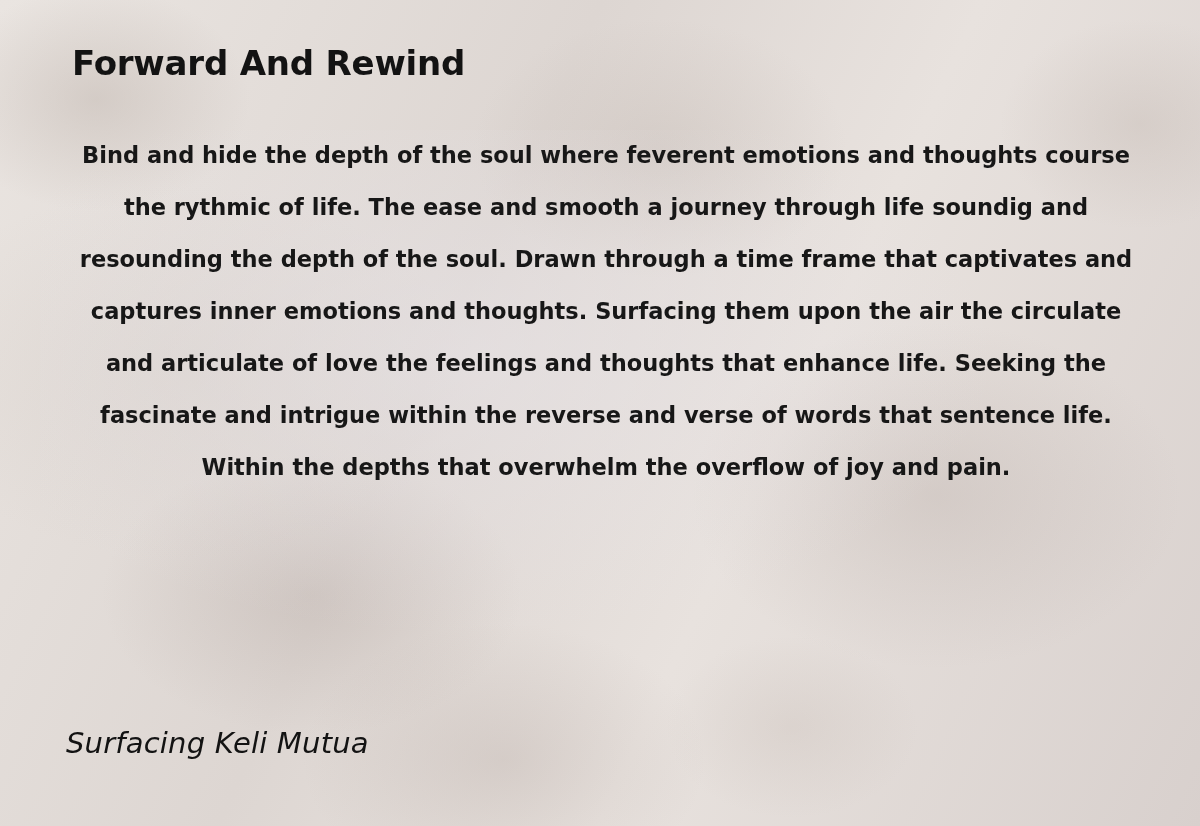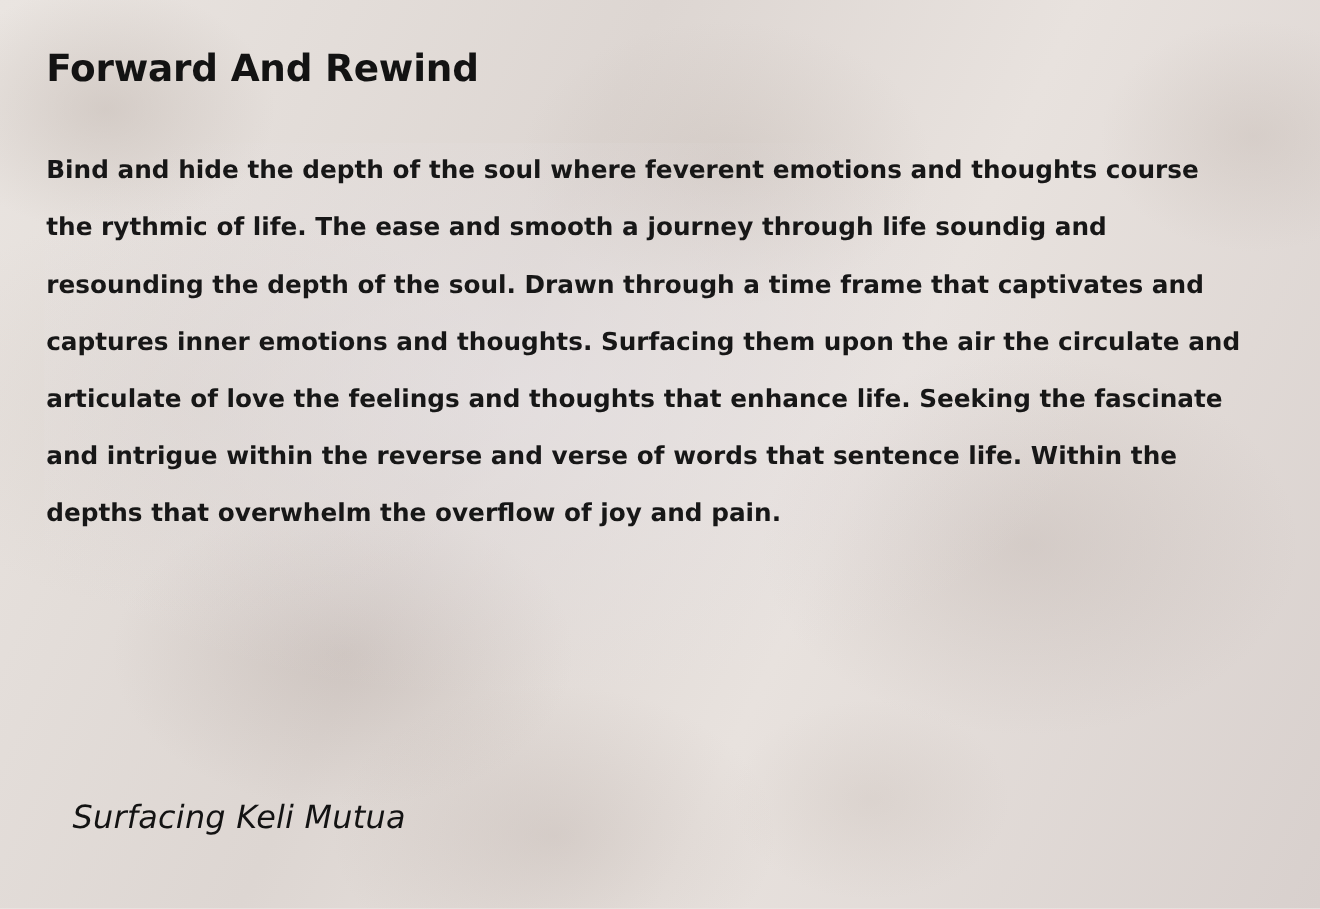--- a/index.html
+++ b/index.html
@@ -42,38 +42,39 @@
     position: absolute;
     left: 40px;
     top: 130px;
     width: 950px;
     height: 500px;
     background: radial-gradient(ellipse at 45% 45%, rgba(232,228,232,0.55), rgba(232,228,232,0) 72%);
     pointer-events: none;
   }
   .content {
     position: relative;
-    padding: 44px 60px 0 42px;
+    padding: 44px 60px 0 72px;
   }
   .poem-title {
     margin: 0;
     font-size: 34px;
     font-weight: bold;
     color: #131313;
     letter-spacing: -0.2px;
     line-height: 1.15;
   }
   .poem-body {
     margin: 46px 0 0 0;
     font-size: 22.5px;
     font-weight: bold;
     color: #171717;
     line-height: 52px;
     max-width: 1090px;
     white-space: pre-wrap;
+    text-align: center;
   }
   .poem-author {
     position: absolute;
     left: 66px;
     top: 726px;
     font-size: 29px;
     font-style: italic;
     font-weight: normal;
     color: #131313;
     letter-spacing: 0.2px;

